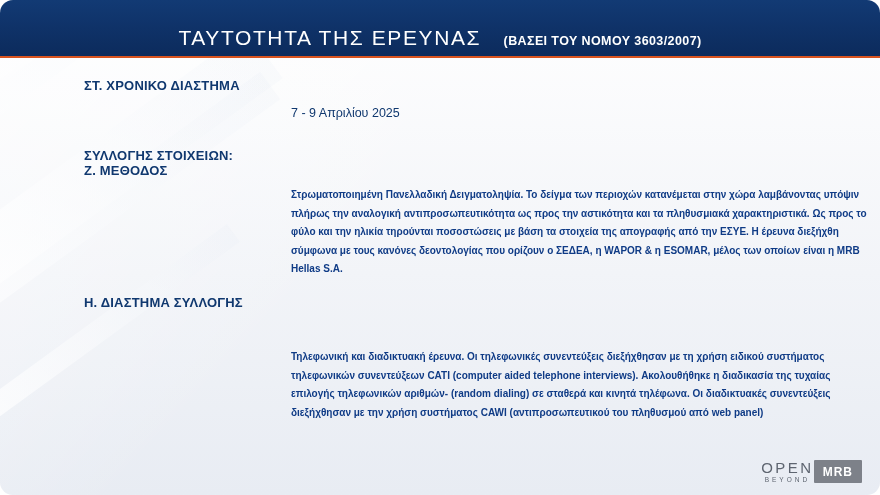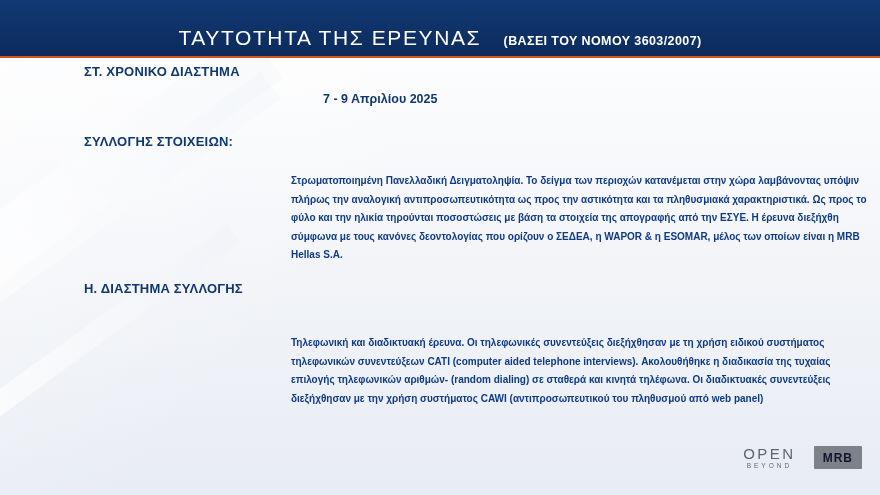--- a/index.html
+++ b/index.html
@@ -14,20 +14,21 @@
     background: #ffffff;
   }
   .slide {
     position: relative;
     width: 880px;
     height: 495px;
     background:
       linear-gradient(135deg, rgba(255,255,255,0.55) 0%, rgba(255,255,255,0) 45%),
       linear-gradient(180deg, #ffffff 0%, #f2f4f8 55%, #e8ecf3 100%);
     overflow: hidden;
+    border-radius: 13px;
   }
   
   .bg-streaks {
     position: absolute;
     left: 0;
     top: 58px;
     width: 330px;
     height: 437px;
     overflow: hidden;
     pointer-events: none;
@@ -74,41 +75,40 @@
     color: #ffffff;
     font-size: 12.5px;
     font-weight: 700;
     letter-spacing: .4px;
     margin-left: 18px;
     vertical-align: baseline;
   }
 
   .content {
     position: absolute;
-    left: 0; top: 44px;
+    left: 0; top: 58px;
     width: 880px;
     height: 437px;
   }
 
   .label {
     position: absolute;
     color: #10386f;
     font-weight: 700;
     font-size: 13px;
     letter-spacing: .2px;
     line-height: 26px;
     white-space: nowrap;
   }
   .value-inline {
     position: absolute;
     color: #10386f;
-    font-weight: 700;
+    font-weight: 400;
     font-size: 12.5px;
     white-space: nowrap;
-    margin-left: 32px;
   }
   .para {
     position: absolute;
     color: #0f3b86;
     font-weight: 700;
     font-size: 10px;
     line-height: 18.6px;
     width: 585px;
   }
 
@@ -124,21 +124,21 @@
   .lbl-h1 { left: 84px; top: 232px; }
   .lbl-h2 { left: 84px; top: 261px; }
   .para-h { left: 291px; top: 290px; }
 
   .footer-logos {
     position: absolute;
     right: 18px;
     bottom: 12px;
     display: flex;
     align-items: center;
-    gap: 18px;
+    gap: 0;
   }
   .open-logo {
     text-align: center;
     line-height: 1;
     color: #5e6570;
   }
   .open-logo .ol-main {
     font-size: 15px;
     letter-spacing: 2.5px;
     font-weight: 400;
@@ -146,21 +146,21 @@
   }
   .open-logo .ol-sub {
     font-size: 6.5px;
     letter-spacing: 3px;
     font-weight: 400;
     display: block;
     margin-top: 2px;
   }
   .mrb-logo {
     background: #7d8189;
-    color: #0f172a;
+    color: #ffffff;
     font-size: 12px;
     font-weight: 700;
     letter-spacing: 1px;
     padding: 5px 9px 4px 9px;
     border-radius: 1px;
   }
 </style>
 </head>
 <body>
 
@@ -180,20 +180,21 @@
       <span class="header-sub">(ΒΑΣΕΙ ΤΟΥ ΝΟΜΟΥ 3603/2007)</span>
     </div>
   </div>
 
   <div class="content">
 
     <div class="label lbl-f1">ΣΤ. ΧΡΟΝΙΚΟ ΔΙΑΣΤΗΜΑ</div>
     <div class="label lbl-f2">ΣΥΛΛΟΓΗΣ ΣΤΟΙΧΕΙΩΝ:</div>
     <div class="value-inline val-f">7 - 9 Απριλίου 2025</div>
 
+    <div class="label lbl-g1">Ζ. ΜΕΘΟΔΟΣ</div>
     <div class="para para-g">Στρωματοποιημένη Πανελλαδική Δειγματοληψία. Το δείγμα των περιοχών κατανέμεται στην χώρα λαμβάνοντας υπόψιν πλήρως την αναλογική αντιπροσωπευτικότητα ως προς την αστικότητα και τα πληθυσμιακά χαρακτηριστικά.  Ως προς το φύλο και την ηλικία τηρούνται ποσοστώσεις με βάση τα στοιχεία της απογραφής από την ΕΣΥΕ. Η έρευνα διεξήχθη σύμφωνα με τους κανόνες δεοντολογίας που ορίζουν ο ΣΕΔΕΑ, η WAPOR &amp; η ESOMAR, μέλος των οποίων είναι η MRB Hellas S.A.</div>
 
     <div class="label lbl-h1">Η. ΔΙΑΣΤΗΜΑ ΣΥΛΛΟΓΗΣ</div>
     <div class="para para-h">Τηλεφωνική και διαδικτυακή έρευνα. Οι τηλεφωνικές συνεντεύξεις διεξήχθησαν με τη χρήση ειδικού συστήματος τηλεφωνικών συνεντεύξεων CATI (computer aided telephone interviews). Ακολουθήθηκε η διαδικασία της τυχαίας επιλογής τηλεφωνικών αριθμών- (random dialing) σε σταθερά και κινητά τηλέφωνα. Οι διαδικτυακές συνεντεύξεις διεξήχθησαν με την χρήση συστήματος  CAWI (αντιπροσωπευτικού του πληθυσμού από web panel)</div>
 
     <div class="footer-logos">
       <div class="open-logo">
         <span class="ol-main">OPEN</span>
         <span class="ol-sub">BEYOND</span>
       </div>

